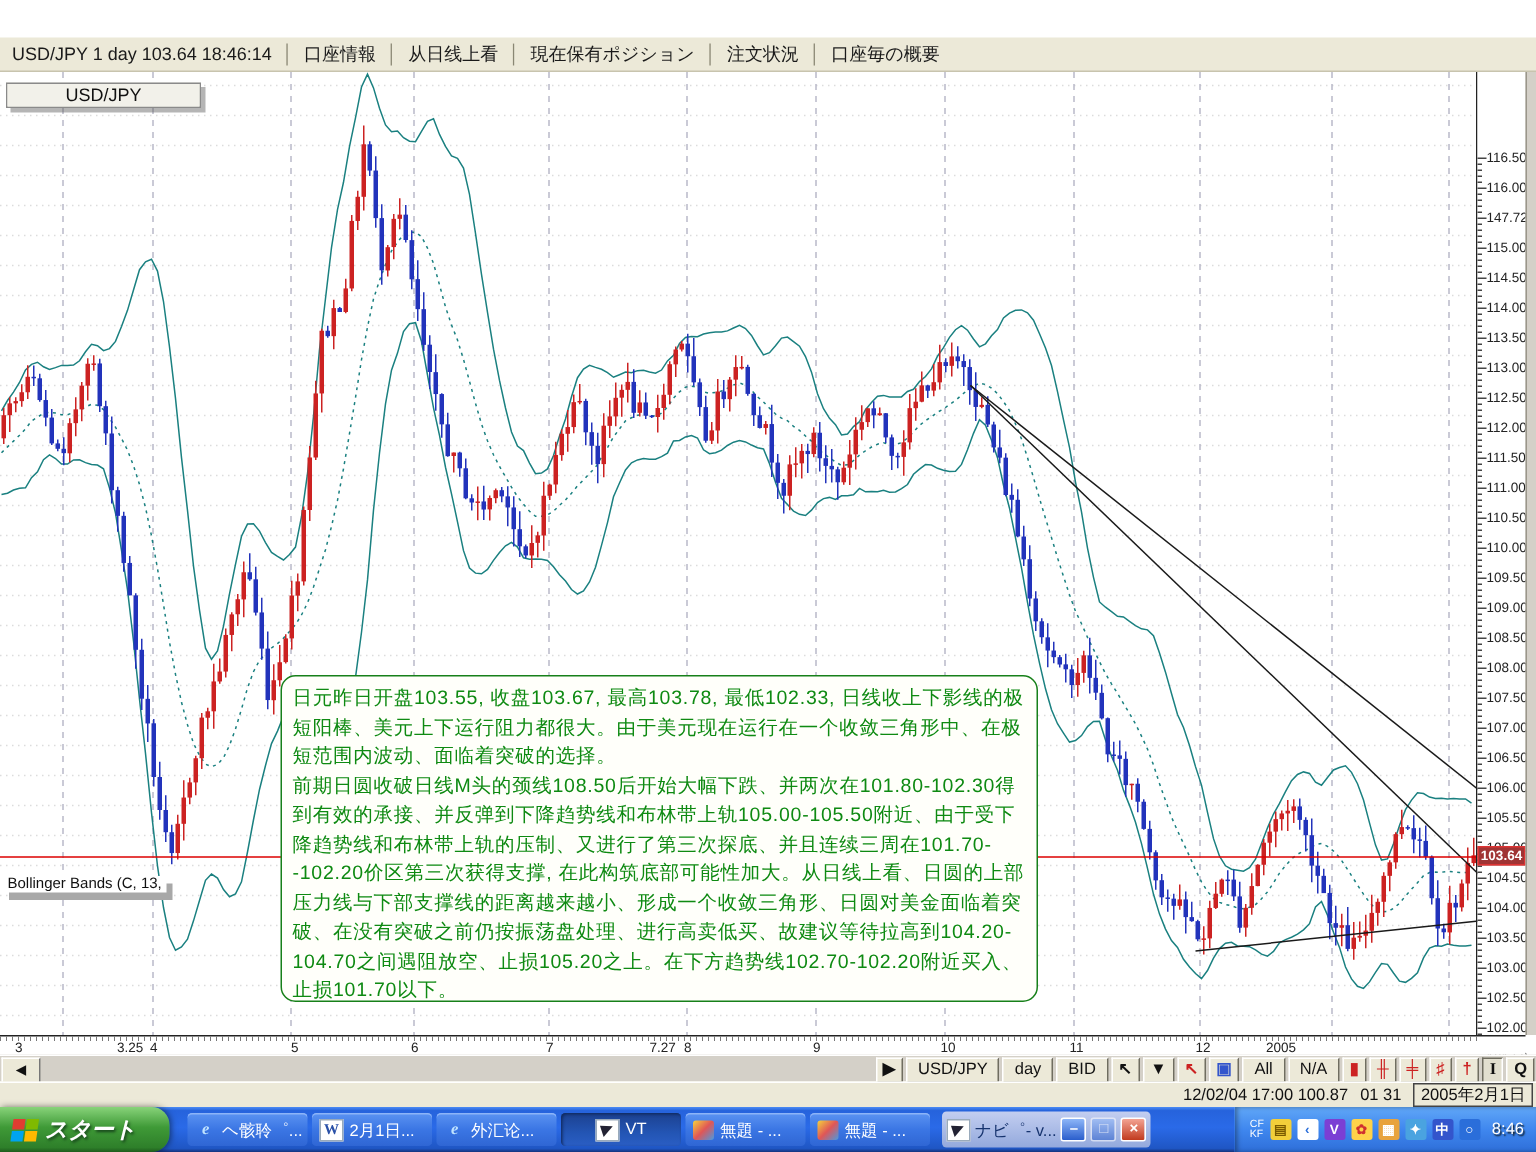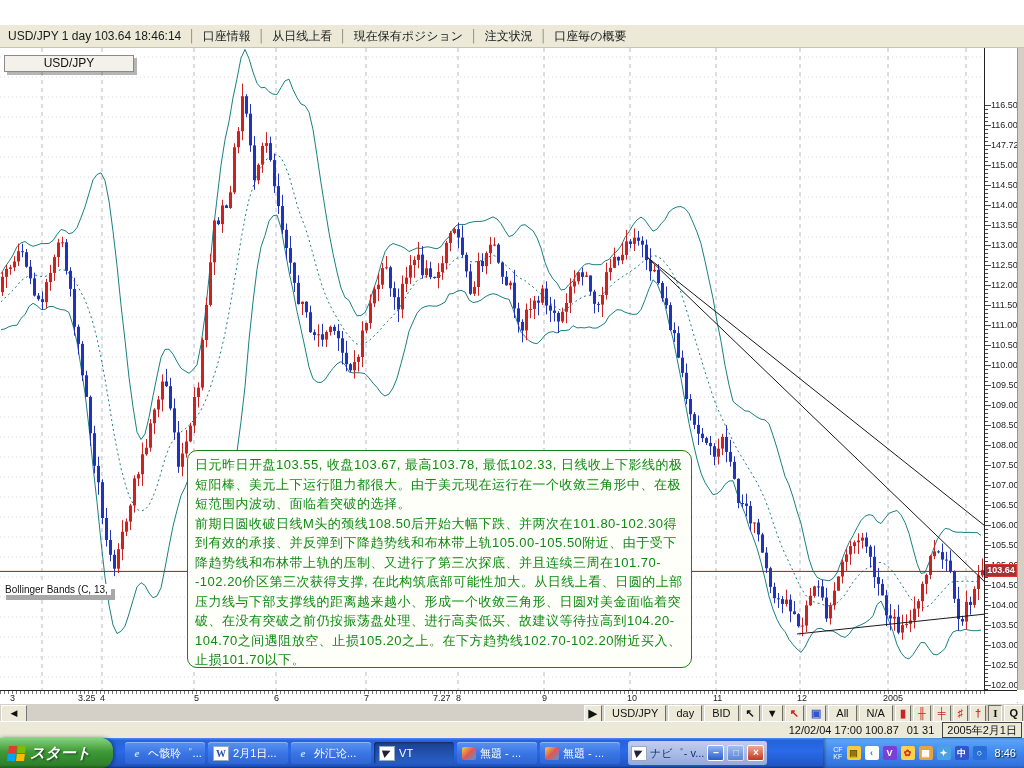--- a/index.html
+++ b/index.html
@@ -87,21 +87,21 @@
   #startbtn{height:30px;padding:0 22px 0 8px;display:flex;align-items:center;gap:5px;
     background:linear-gradient(180deg,#88d37a 0%,#3f9a37 45%,#2e7f2a 90%,#1e5c1c 100%);
     border-radius:0 12px 12px 0;box-shadow:1px 0 4px rgba(0,0,0,.5);}
   #startbtn .stext{color:#fff;font-weight:bold;font-style:italic;font-size:15px;text-shadow:1px 1px 2px #14401a;}
   #flag{width:17px;height:15px;display:grid;grid-template-columns:8px 8px;grid-template-rows:7px 7px;gap:1px;transform:skewX(-8deg);}
   #flag i{display:block;}
   .taskitems{display:flex;align-items:center;gap:3px;margin-left:12px;}
   .taskbtn{width:80px;height:22px;border-radius:3px;display:flex;align-items:center;gap:4px;padding:0 5px;box-sizing:border-box;
     background:linear-gradient(180deg,#5b93f2 0%,#3b76e4 50%,#2f66d4 100%);
     box-shadow:inset 0 1px 0 #8cb4f8;color:#fff;font-size:11px;white-space:nowrap;overflow:hidden;}
-  .taskbtn.active{background:linear-gradient(180deg,#1c4190 0%,#2355b4 60%,#2a5ec4 100%);box-shadow:inset 1px 1px 2px #102a60;}
+  .taskbtn.active{background:linear-gradient(180deg,#1c4190 0%,#2355b4 60%,#2a5ec4 100%);box-shadow:inset 1px 1px 2px #102a60;justify-content:center;}
   .ticon{width:14px;height:13px;flex:0 0 auto;display:flex;align-items:center;justify-content:center;
     font:bold 11px/13px "Liberation Serif",serif;}
   .ticon.ie{color:#bfe3ff;font-style:italic;}
   .ticon.word{background:#fff;color:#2a51a8;font-size:10px;border:1px solid #9ab;}
   .ticon.vt{background:#fff;border:1px solid #9ab;}
   .ticon.vt span{width:0;height:0;border-left:8px solid #223;border-top:3px solid transparent;border-bottom:5px solid transparent;transform:rotate(-18deg);}
   .ticon.app{background:linear-gradient(135deg,#f5d23c 0%,#e05656 50%,#4a9ae0 100%);border-radius:2px;}
 
   
   #naviwin{margin-left:8px;height:24px;background:linear-gradient(180deg,#c3cef0,#93a9dd);border-radius:3px;
@@ -892,21 +892,21 @@
       <span class="xlab" style="left:100px">4</span>
       <span class="xlab" style="left:194px">5</span>
       <span class="xlab" style="left:274px">6</span>
       <span class="xlab" style="left:364px">7</span>
       <span class="xlab" style="left:433px">7.27</span>
       <span class="xlab" style="left:456px">8</span>
       <span class="xlab" style="left:542px">9</span>
       <span class="xlab" style="left:627px">10</span>
       <span class="xlab" style="left:713px">11</span>
       <span class="xlab" style="left:797px">12</span>
-      <span class="xlab" style="left:883px">2005</span>
+      <span class="xlab" style="left:844px">2005</span>
     </div>
 
   <div id="scrollrow" class="abs">
     <div id="hscroll-left">◀</div>
     <div id="btoolbar">
         <div class="tb icon">▶</div>
         <div class="tb ">USD/JPY</div>
         <div class="tb ">day</div>
         <div class="tb ">BID</div>
         <div class="tb icon">↖</div>

